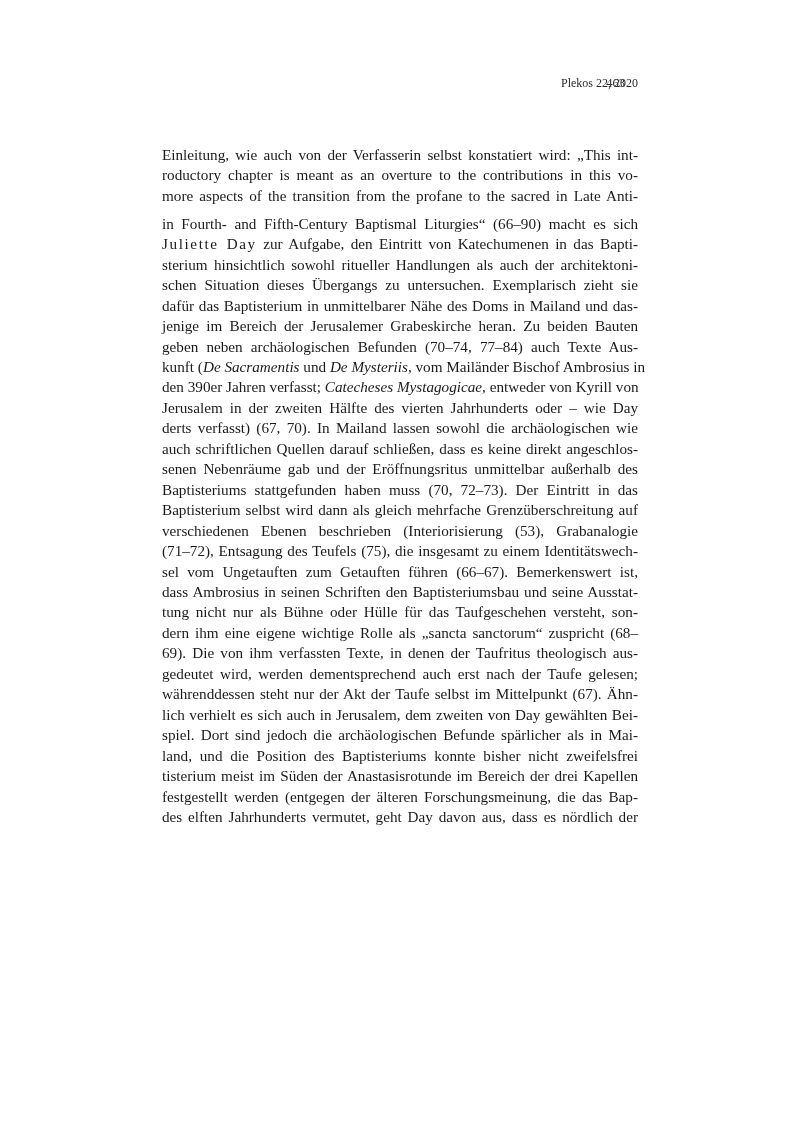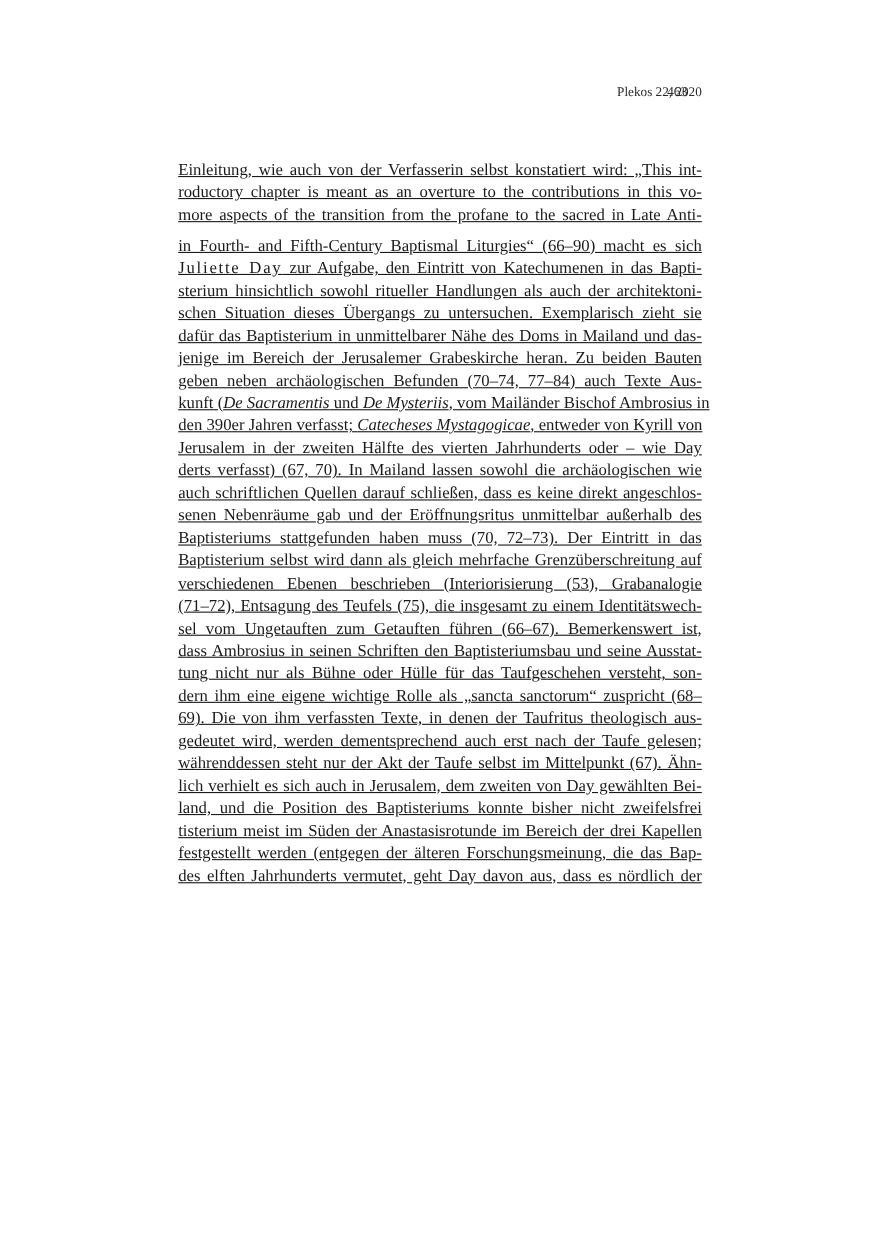--- a/index.html
+++ b/index.html
@@ -42,21 +42,20 @@
       left: 162px;
       width: 476px;
       font-size: 15.2px;
       line-height: 20.45px;
     }
     .body-text p {
       margin: 0 0 7.5px 0;
       text-align: justify;
       text-align-last: left;
       hyphens: manual;
-      text-decoration: underline;
     }
     .spaced {
       letter-spacing: 1.6px;
     }
     .line {
       display: block;
       text-align: justify;
       text-align-last: justify;
       white-space: nowrap;
     }
@@ -97,18 +96,19 @@
     <span class="line">verschiedenen Ebenen beschrieben (Interiorisierung (53), Grabanalogie</span>
     <span class="line">(71–72), Entsagung des Teufels (75), die insgesamt zu einem Identitätswech-</span>
     <span class="line">sel vom Ungetauften zum Getauften führen (66–67). Bemerkenswert ist,</span>
     <span class="line">dass Ambrosius in seinen Schriften den Baptisteriumsbau und seine Ausstat-</span>
     <span class="line">tung nicht nur als Bühne oder Hülle für das Taufgeschehen versteht, son-</span>
     <span class="line">dern ihm eine eigene wichtige Rolle als „sancta sanctorum“ zuspricht (68–</span>
     <span class="line">69). Die von ihm verfassten Texte, in denen der Taufritus theologisch aus-</span>
     <span class="line">gedeutet wird, werden dementsprechend auch erst nach der Taufe gelesen;</span>
     <span class="line">währenddessen steht nur der Akt der Taufe selbst im Mittelpunkt (67). Ähn-</span>
     <span class="line">lich verhielt es sich auch in Jerusalem, dem zweiten von Day gewählten Bei-</span>
+    <span class="line">spiel. Dort sind jedoch die archäologischen Befunde spärlicher als in Mai-</span>
     <span class="line">land, und die Position des Baptisteriums konnte bisher nicht zweifelsfrei</span>
     <span class="line">tisterium meist im Süden der Anastasisrotunde im Bereich der drei Kapellen</span>
     <span class="line">festgestellt werden (entgegen der älteren Forschungsmeinung, die das Bap-</span>
     <span class="line">des elften Jahrhunderts vermutet, geht Day davon aus, dass es nördlich der</span>
   </p>
 </main>
 
 </body></html>

